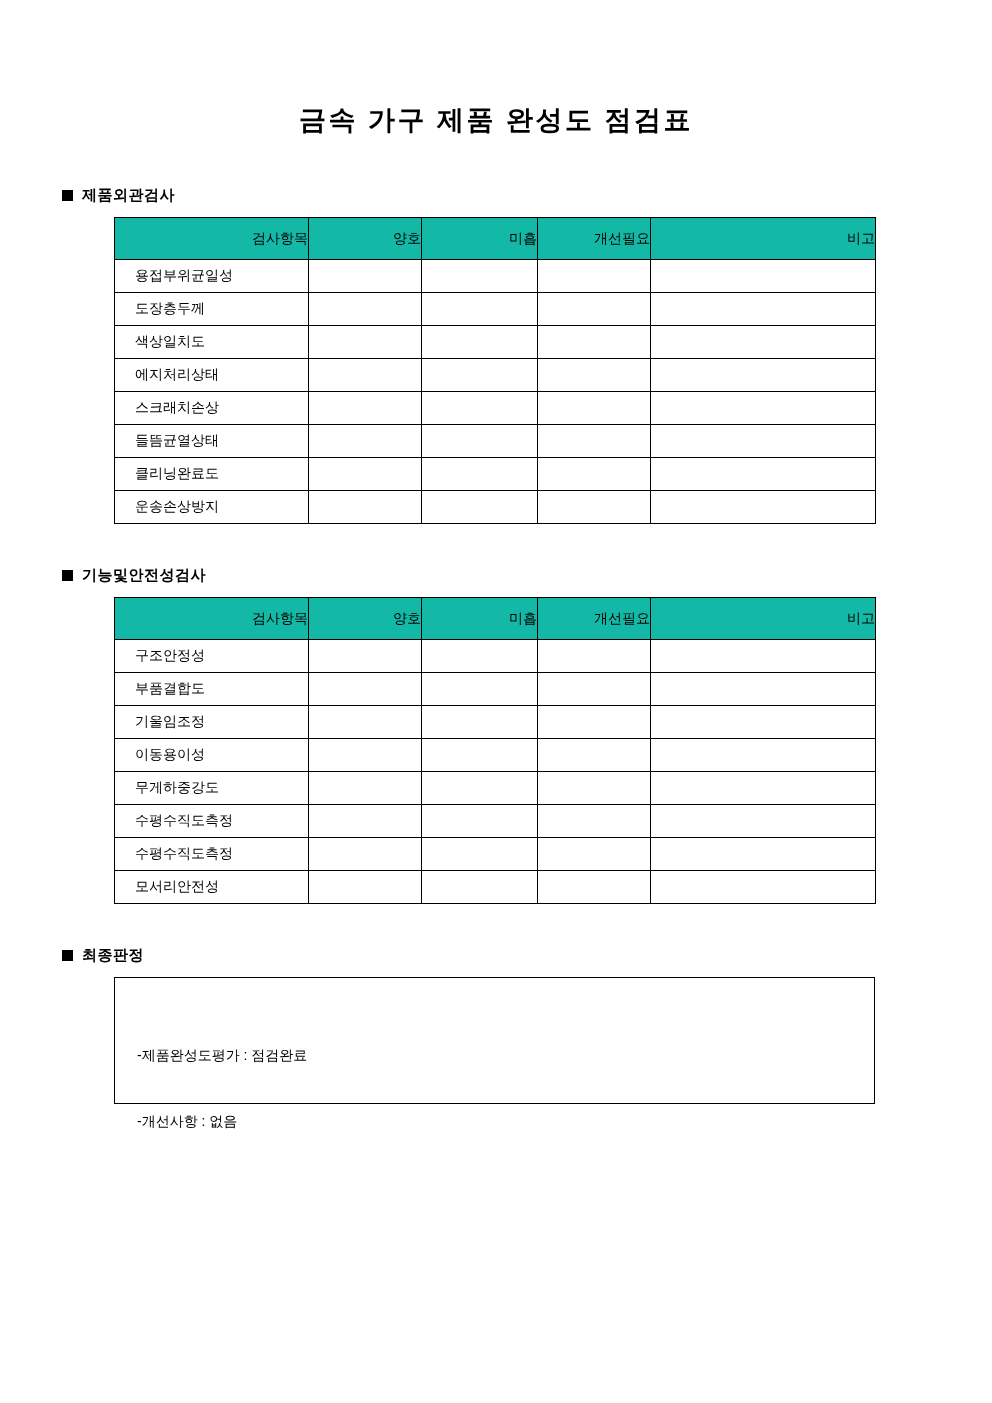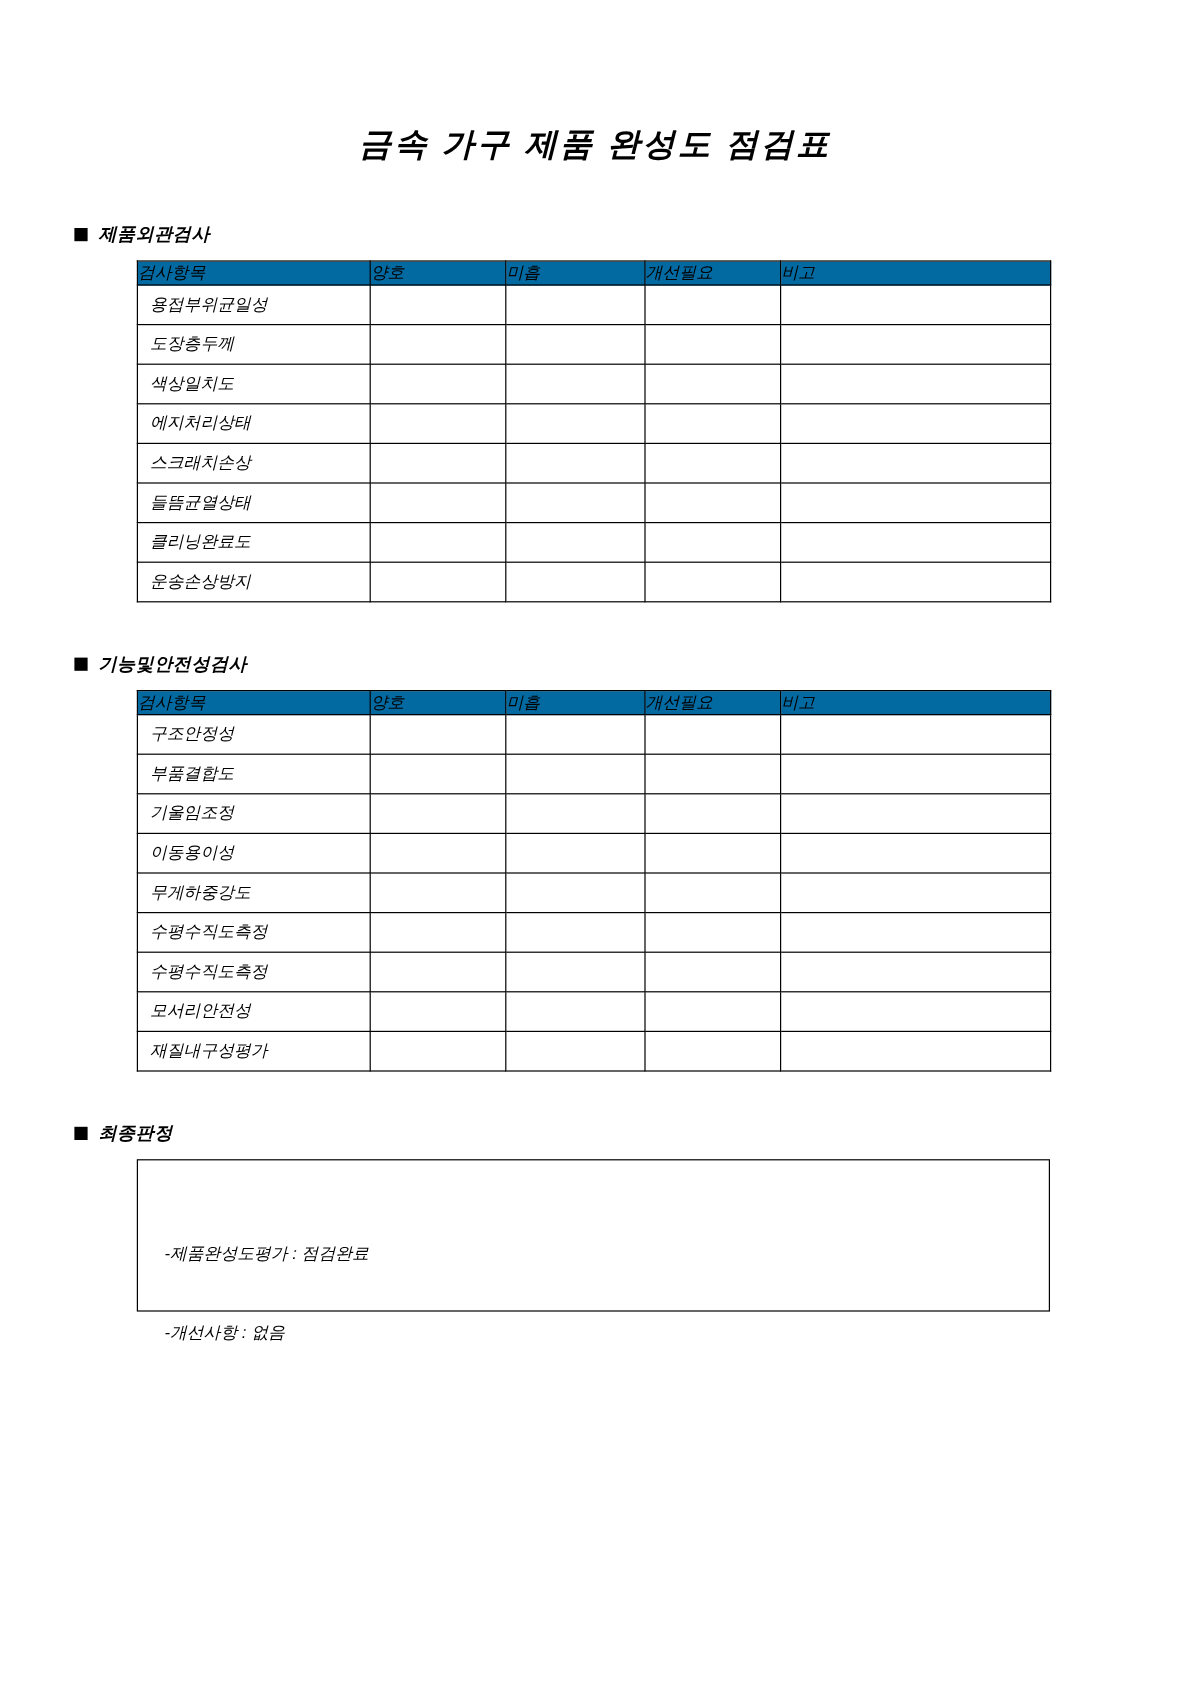--- a/index.html
+++ b/index.html
@@ -14,21 +14,20 @@
     color: #000000;
     -webkit-font-smoothing: antialiased;
   }
   .page {
     position: relative;
     width: 992px;
     height: 1403px;
     box-sizing: border-box;
     padding: 0;
     overflow: hidden;
-    font-style: italic;
   }
 
   
   .doc-title {
     text-align: center;
     font-size: 27px;
     font-weight: bold;
     letter-spacing: 2.5px;
     margin: 0;
     padding-top: 104px;
@@ -67,28 +66,28 @@
   table.check th,
   table.check td {
     border: 1.1px solid #000;
     height: 33px;
     font-size: 14px;
     font-weight: normal;
     padding: 0;
     box-sizing: border-box;
   }
   table.check thead th {
-    background: #0369a1;
-    text-align: left;
-    height: 20px;
+    background: #14b8a6;
+    text-align: right;
+    height: 42px;
     font-weight: normal;
   }
   table.check tbody td.item {
     text-align: left;
-    padding-left: 10px;
+    padding-left: 20px;
   }
   table.check tbody td.mark {
     text-align: center;
   }
   col.c-item { width: 194px; }
   col.c-good { width: 113px; }
   col.c-poor { width: 116px; }
   col.c-need { width: 113px; }
   col.c-note { width: 225px; }
 
@@ -286,27 +285,20 @@
             <td class="mark"></td>
             <td class="mark"></td>
           </tr>
           <tr>
             <td class="item">모서리안전성</td>
             <td class="mark"></td>
             <td class="mark"></td>
             <td class="mark"></td>
             <td class="mark"></td>
           </tr>
-          <tr>
-            <td class="item">재질내구성평가</td>
-            <td class="mark"></td>
-            <td class="mark"></td>
-            <td class="mark"></td>
-            <td class="mark"></td>
-          </tr>
         </tbody>
     </table>
   </div>
 
   <div class="sp-tbl-to-s3"></div>
 
   <div class="section-head">
     <span class="bullet-square"></span>
     <span>최종판정</span>
   </div>

